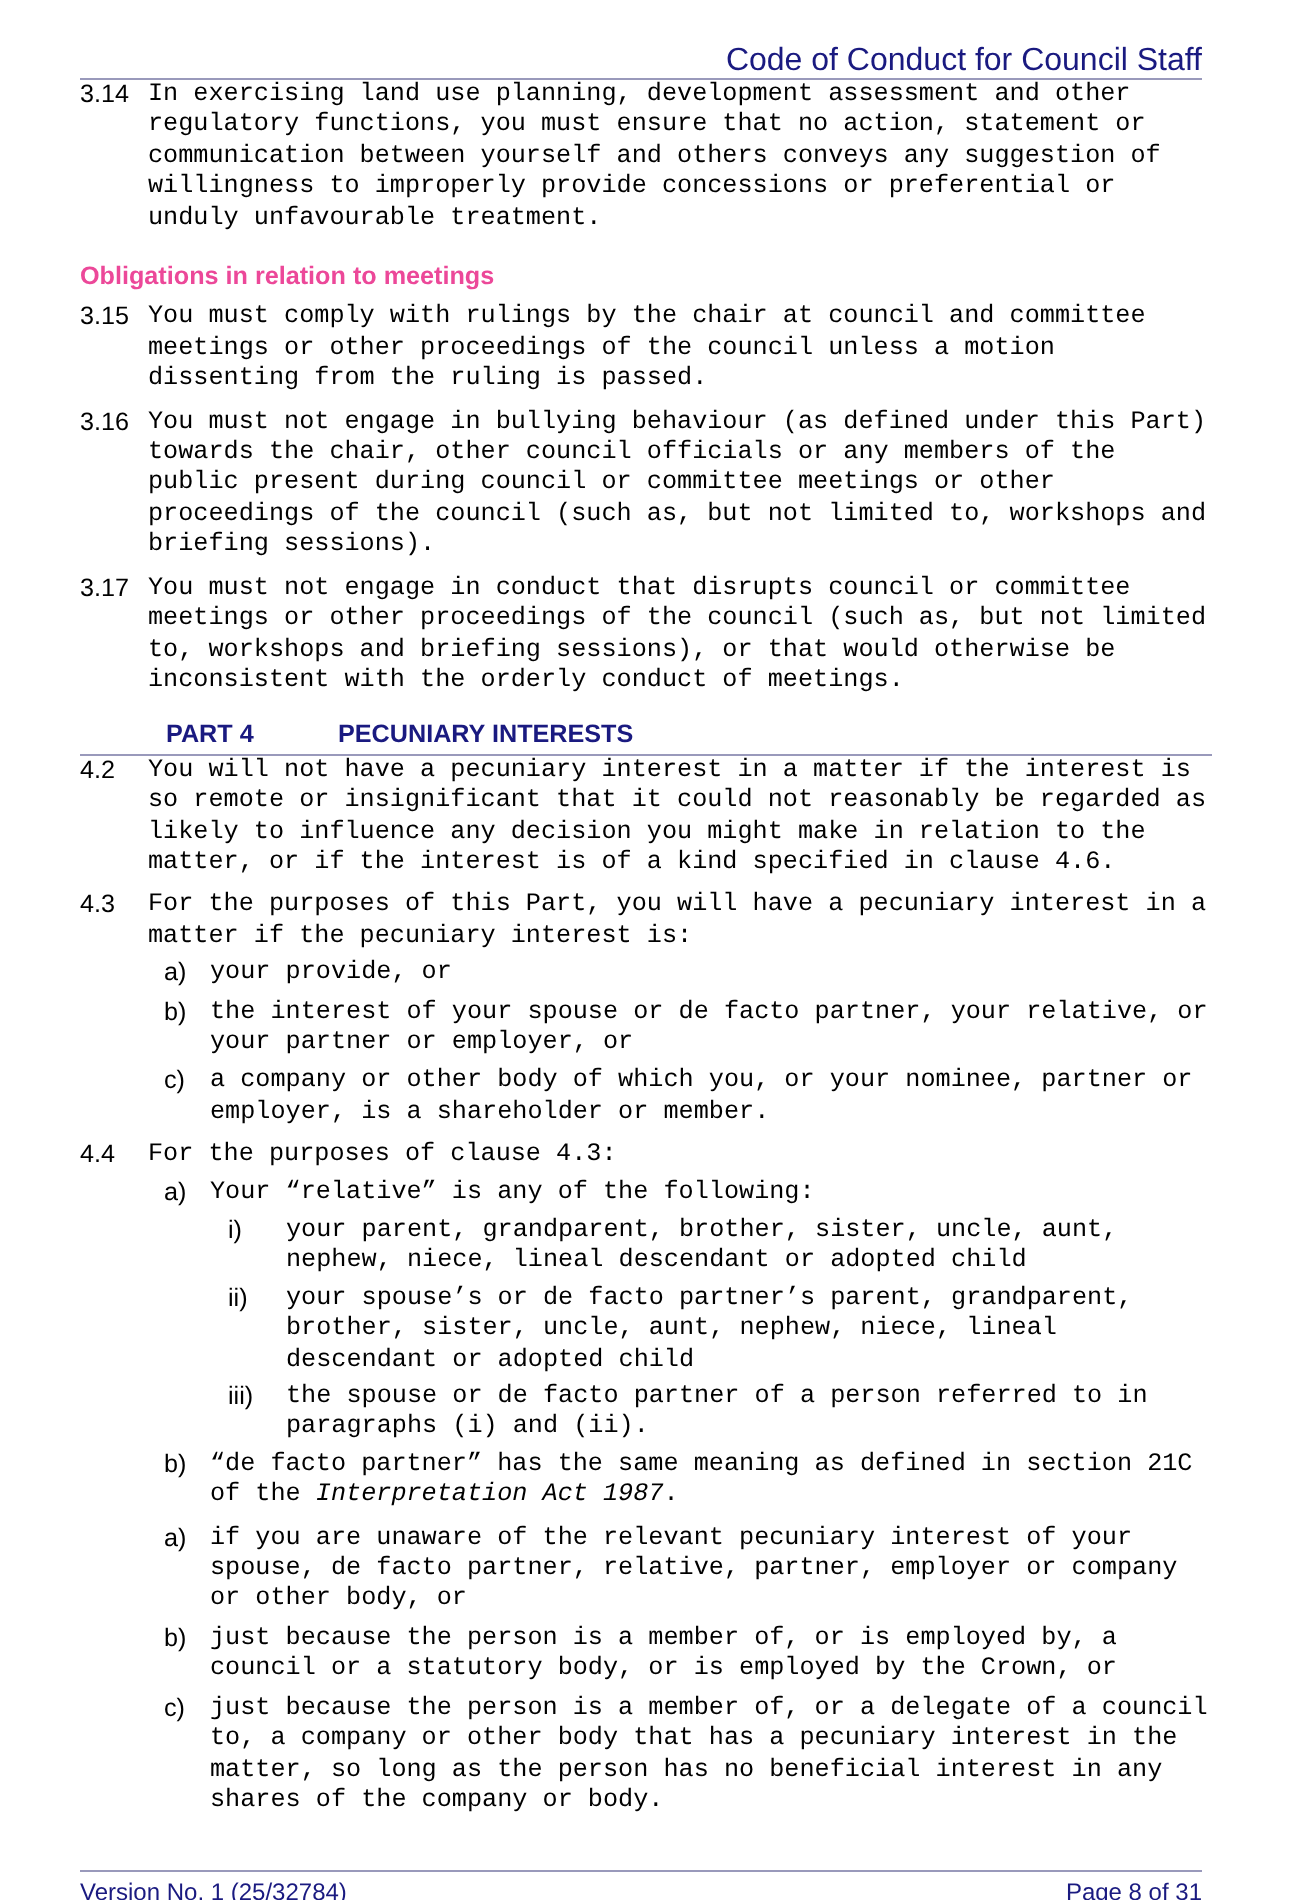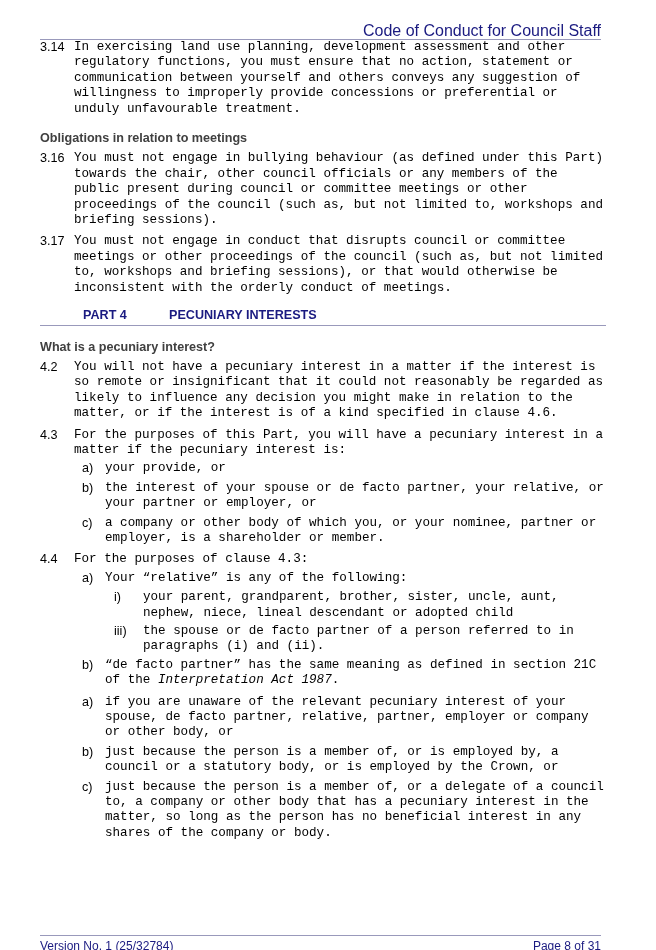--- a/index.html
+++ b/index.html
@@ -8,21 +8,21 @@
   .header { position:absolute; left:40px; right:55px; top:24px; height:15px;
             border-bottom:1px solid #9999bb; text-align:right; color:#1a1a80; font-size:16px; line-height:14px; }
   .content { position:absolute; left:40px; top:40px; width:566px; line-height:15.4px; }
   .para { display:flex; margin-bottom:6px; }
   .num { width:34px; flex-shrink:0; }
   .txt { flex:1;font-family:Liberation Mono, monospace; }
   .sub { display:flex; margin-left:34px; margin-bottom:4px; }
   .subl { width:31px; flex-shrink:0; padding-left:8px; box-sizing:border-box; }
   .subsub { display:flex; margin-left:65px; margin-bottom:3px; }
   .subsubl { width:38px; flex-shrink:0; padding-left:9px; box-sizing:border-box; }
-  .h2 { color:#404040; font-weight:bold; margin:14px 0 5px 0; font-size:12.6px; }
+  .h2 { color:#ec4899; font-weight:bold; margin:14px 0 5px 0; font-size:12.6px; }
   .part { display:flex; color:#1a1a80; font-weight:bold; border-bottom:1.5px solid #9999bb;
           padding-bottom:1px; margin-top:12px; }
   .part .pn { width:86px;padding-left:43px; }
   .footer { position:absolute; left:40px; right:55px; top:935px; border-top:1px solid #9999bb;
             color:#1a1a80; font-size:12px; display:flex; justify-content:space-between; padding-top:3px; }
   i { font-style:italic; }
 </style>
 </head>
 <body>
 
@@ -32,34 +32,37 @@
 
 <div class="content">
   <div class="para">
     <span class="num">3.14</span>
     <span class="txt">In exercising land use planning, development assessment and other regulatory functions, you must ensure that no action, statement or communication between yourself and others conveys any suggestion of willingness to improperly provide concessions or preferential or unduly unfavourable treatment.</span>
   </div>
 
   <div class="h2">Obligations in relation to meetings</div>
 
   <div class="para">
+    <span class="num">3.15</span>
+    <span class="txt">You must comply with rulings by the chair at council and committee meetings or other proceedings of the council unless a motion dissenting from the ruling is passed.</span>
+  </div>
+  <div class="para">
     <span class="num">3.16</span>
     <span class="txt">You must not engage in bullying behaviour (as defined under this Part) towards the chair, other council officials or any members of the public present during council or committee meetings or other proceedings of the council (such as, but not limited to, workshops and briefing sessions).</span>
   </div>
   <div class="para">
     <span class="num">3.17</span>
     <span class="txt">You must not engage in conduct that disrupts council or committee meetings or other proceedings of the council (such as, but not limited to, workshops and briefing sessions), or that would otherwise be inconsistent with the orderly conduct of meetings.</span>
   </div>
 
   <div class="part">
     <span class="pn">PART 4</span>
     <span>PECUNIARY INTERESTS</span>
   </div>
 
-  <div class="h2">What is a pecuniary interest?</div>
 
   <div class="para">
     <span class="num">4.2</span>
     <span class="txt">You will not have a pecuniary interest in a matter if the interest is so remote or insignificant that it could not reasonably be regarded as likely to influence any decision you might make in relation to the matter, or if the interest is of a kind specified in clause 4.6.</span>
   </div>
 
   <div class="para" style="margin-bottom:3px">
     <span class="num">4.3</span>
     <span class="txt">For the purposes of this Part, you will have a pecuniary interest in a matter if the pecuniary interest is:</span>
   </div>
@@ -82,20 +85,24 @@
   </div>
   <div class="sub">
     <span class="subl">a)</span>
     <span class="txt">Your “relative” is any of the following:</span>
   </div>
   <div class="subsub">
     <span class="subsubl">i)</span>
     <span class="txt">your parent, grandparent, brother, sister, uncle, aunt, nephew, niece, lineal descendant or adopted child</span>
   </div>
   <div class="subsub">
+    <span class="subsubl">ii)</span>
+    <span class="txt">your spouse’s or de facto partner’s parent, grandparent, brother, sister, uncle, aunt, nephew, niece, lineal descendant or adopted child</span>
+  </div>
+  <div class="subsub">
     <span class="subsubl">iii)</span>
     <span class="txt">the spouse or de facto partner of a person referred to in paragraphs (i) and (ii).</span>
   </div>
   <div class="sub" style="margin-bottom:6px">
     <span class="subl">b)</span>
     <span class="txt"><span>“de facto partner” has the same meaning as defined in section 21C of the </span><i>Interpretation Act 1987</i><span>.</span></span>
   </div>
 
   <div class="sub">
     <span class="subl">a)</span>

